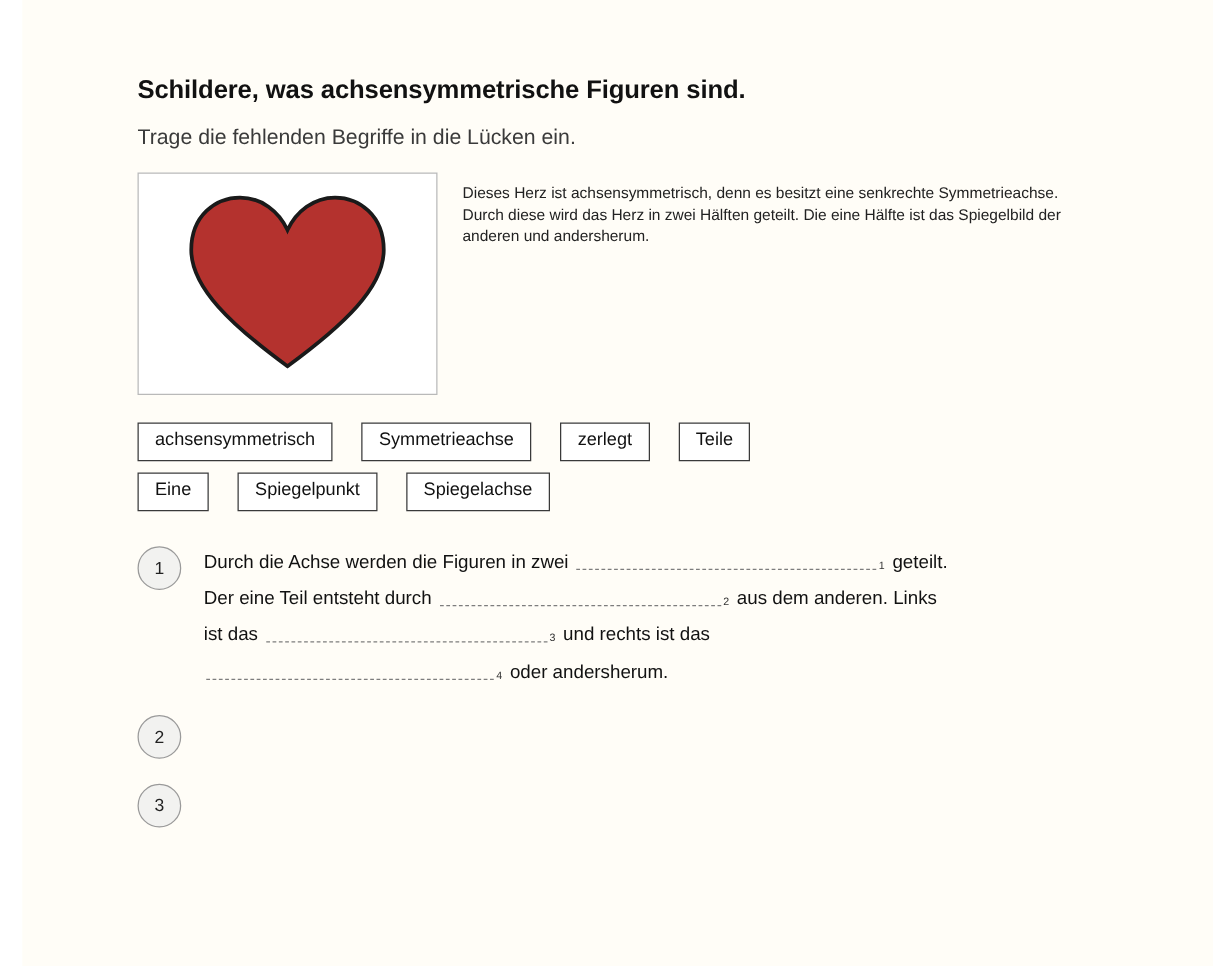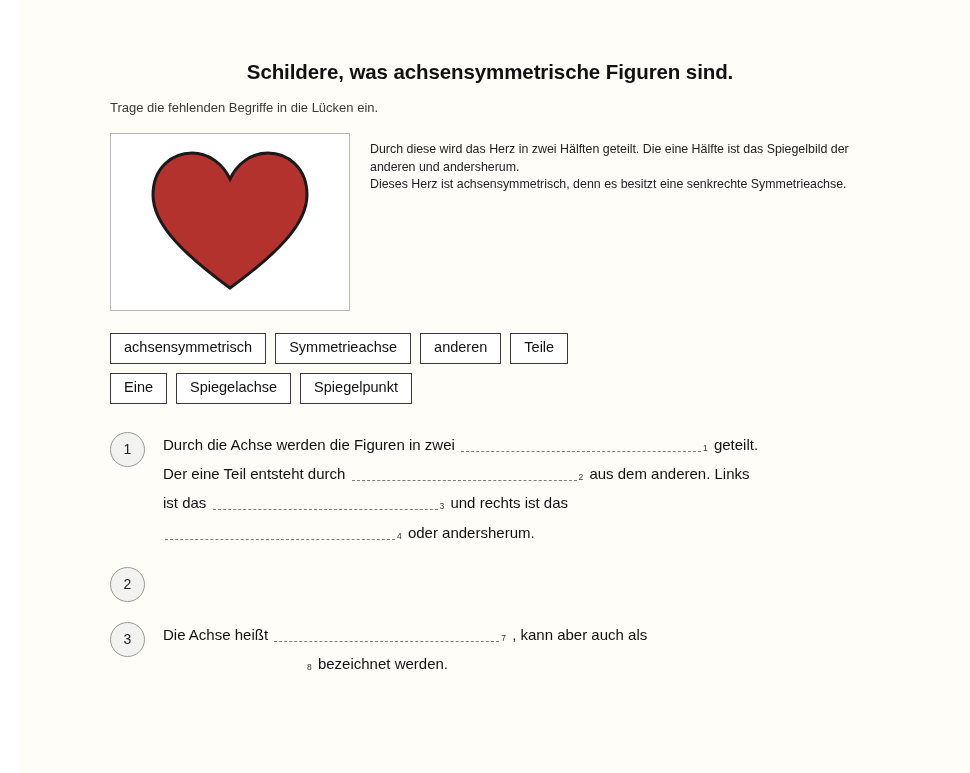--- a/index.html
+++ b/index.html
@@ -37,24 +37,23 @@
     left: 92px;
     top: 60px;
     width: 760px;
   }
   .title {
     font-size: 20.5px;
     font-weight: bold;
     letter-spacing: -0.1px;
     margin: 0 0 16px 0;
     color: #111;
-    text-align: center;
   }
   .subtitle {
-    font-size: 13px;
+    font-size: 17px;
     color: #3a3a3a;
     margin: 0 0 18px 0;
   }
   .figure-row {
     display: flex;
     align-items: flex-start;
     gap: 20px;
   }
   .figure-box {
     width: 240px;
@@ -75,21 +74,21 @@
     max-width: 480px;
   }
   .word-bank {
     margin-top: 22px;
     display: flex;
     flex-direction: column;
     gap: 9px;
   }
   .word-row {
     display: flex;
-    gap: 9px;
+    gap: 23px;
   }
   .chip {
     border: 1px solid #3a3a3a;
     background: #ffffff;
     font-size: 14.5px;
     color: #111;
     padding: 6px 13px 7px 13px;
     line-height: 1.1;
     white-space: nowrap;
     box-sizing: border-box;
@@ -151,47 +150,46 @@
 
     <div class="figure-row">
       <div class="figure-box">
         <span>
           <svg width="170" height="150" viewBox="0 0 170 150" aria-hidden="true">
             <path d="M85 143 C 40 110, 8 80, 8 50 C 8 22, 28 8, 47 8 C 64 8, 78 19, 85 34 C 92 19, 106 8, 123 8 C 142 8, 162 22, 162 50 C 162 80, 130 110, 85 143 Z" fill="#b4322e" stroke="#1a1a1a" stroke-width="3"></path>
           </svg>
         </span>
       </div>
       <div class="figure-caption">
+        <div>Dieses Herz ist achsensymmetrisch, denn es besitzt eine senkrechte Symmetrieachse.</div>
         <div>Durch diese wird das Herz in zwei Hälften geteilt. Die eine Hälfte ist das Spiegelbild der anderen und andersherum.</div>
-        <div>Dieses Herz ist achsensymmetrisch, denn es besitzt eine senkrechte Symmetrieachse.</div>
       </div>
     </div>
 
     <div class="word-bank">
         <div class="word-row">
           <div class="chip">achsensymmetrisch</div>
           <div class="chip">Symmetrieachse</div>
-          <div class="chip">anderen</div>
+          <div class="chip">zerlegt</div>
           <div class="chip">Teile</div>
         </div>
         <div class="word-row">
           <div class="chip">Eine</div>
+          <div class="chip">Spiegelpunkt</div>
           <div class="chip">Spiegelachse</div>
-          <div class="chip">Spiegelpunkt</div>
         </div>
       </div>
 
     <div class="tasks">
         <div class="task">
           <div class="task-num">1</div>
           <div class="task-body"><span>Durch die Achse werden die Figuren in zwei</span> <span class="blank" style="width: 240px;"></span><span class="blank-num">1</span> <span>geteilt.</span> <br><span>Der eine Teil entsteht durch</span> <span class="blank" style="width: 225px;"></span><span class="blank-num">2</span> <span>aus dem anderen. Links</span> <br><span>ist das</span> <span class="blank" style="width: 225px;"></span><span class="blank-num">3</span> <span>und rechts ist das</span> <br><span class="blank" style="width: 230px;"></span><span class="blank-num">4</span> <span>oder andersherum.</span> </div>
         </div>
         <div class="task">
           <div class="task-num">2</div>
         </div>
         <div class="task">
           <div class="task-num">3</div>
-          <div class="task-body"><span>Die Achse heißt</span> <span class="blank" style="width: 225px;"></span><span class="blank-num">7</span> <span>, kann aber auch als</span> <br><span style="display: inline-block; width: 140px;"></span><span class="blank" style="width: 0px;"></span><span class="blank-num">8</span> <span>bezeichnet werden.</span> </div>
         </div>
       </div>
 
   </div>
 </div>
 
 </body></html>

